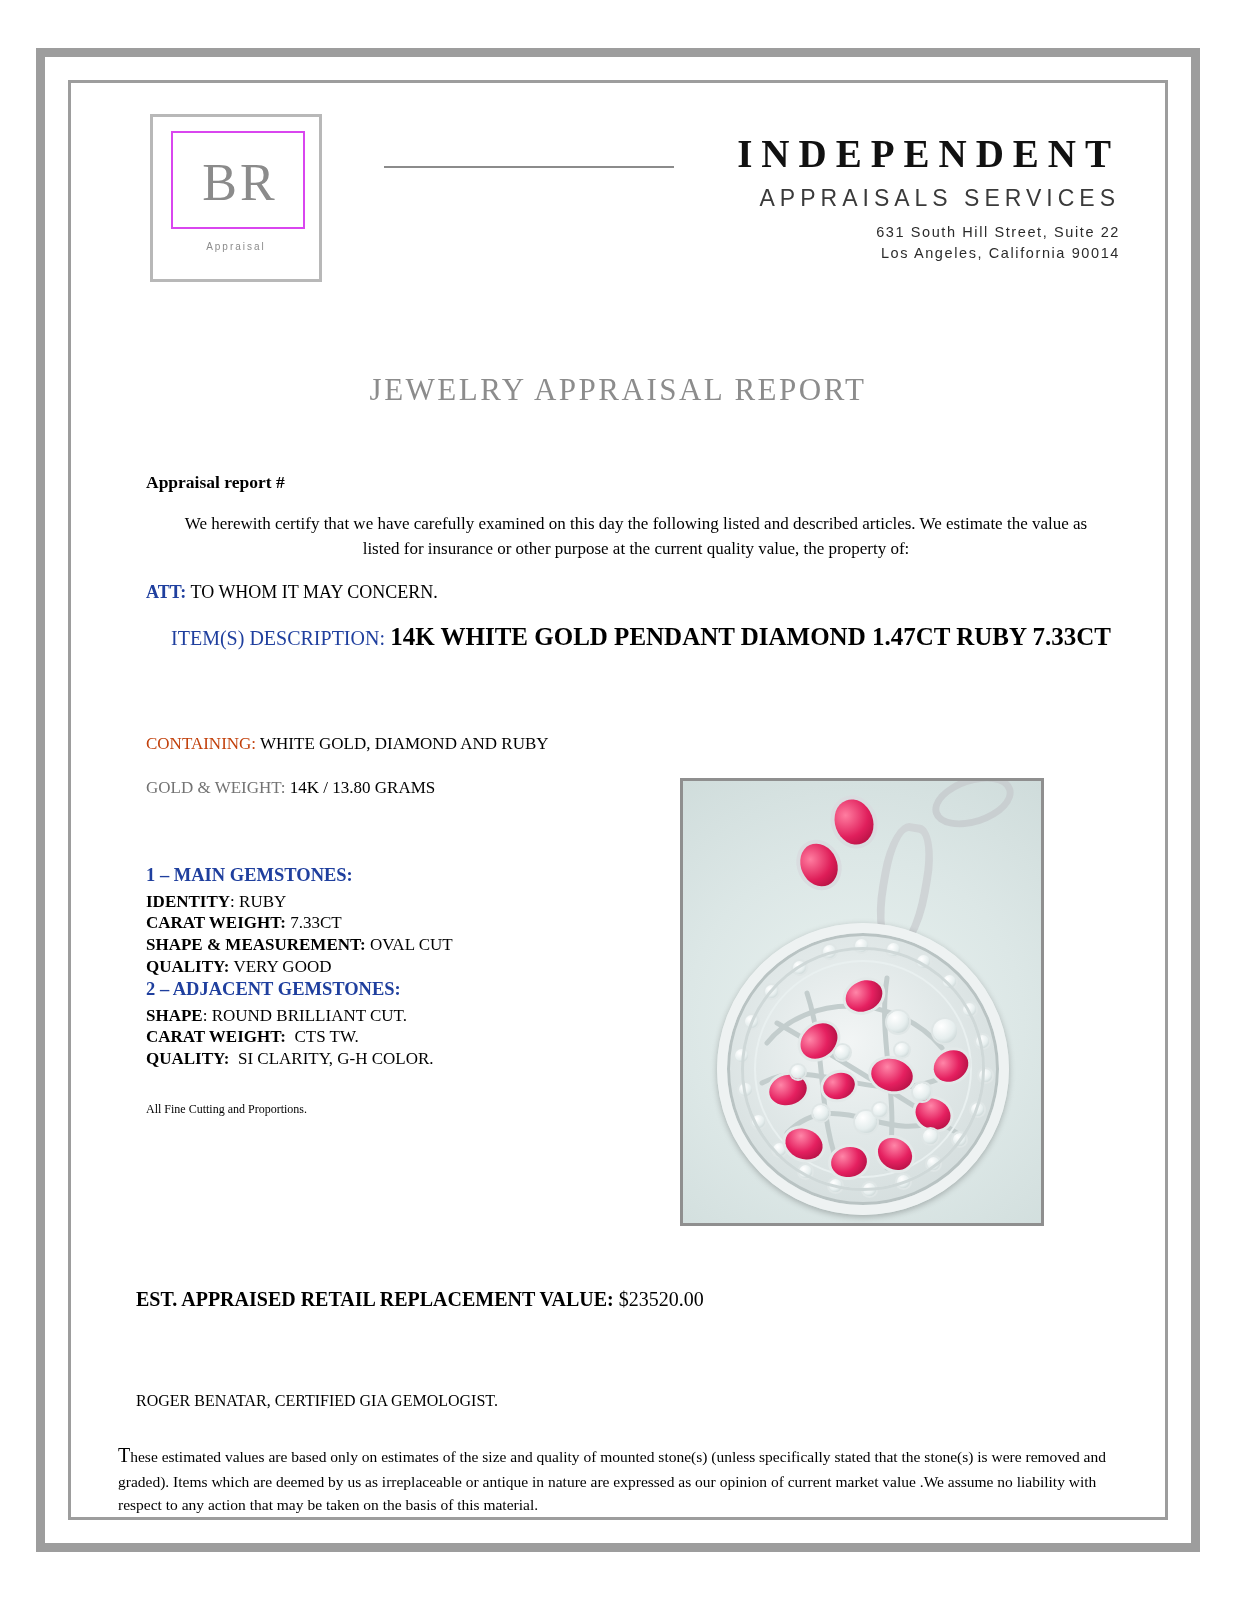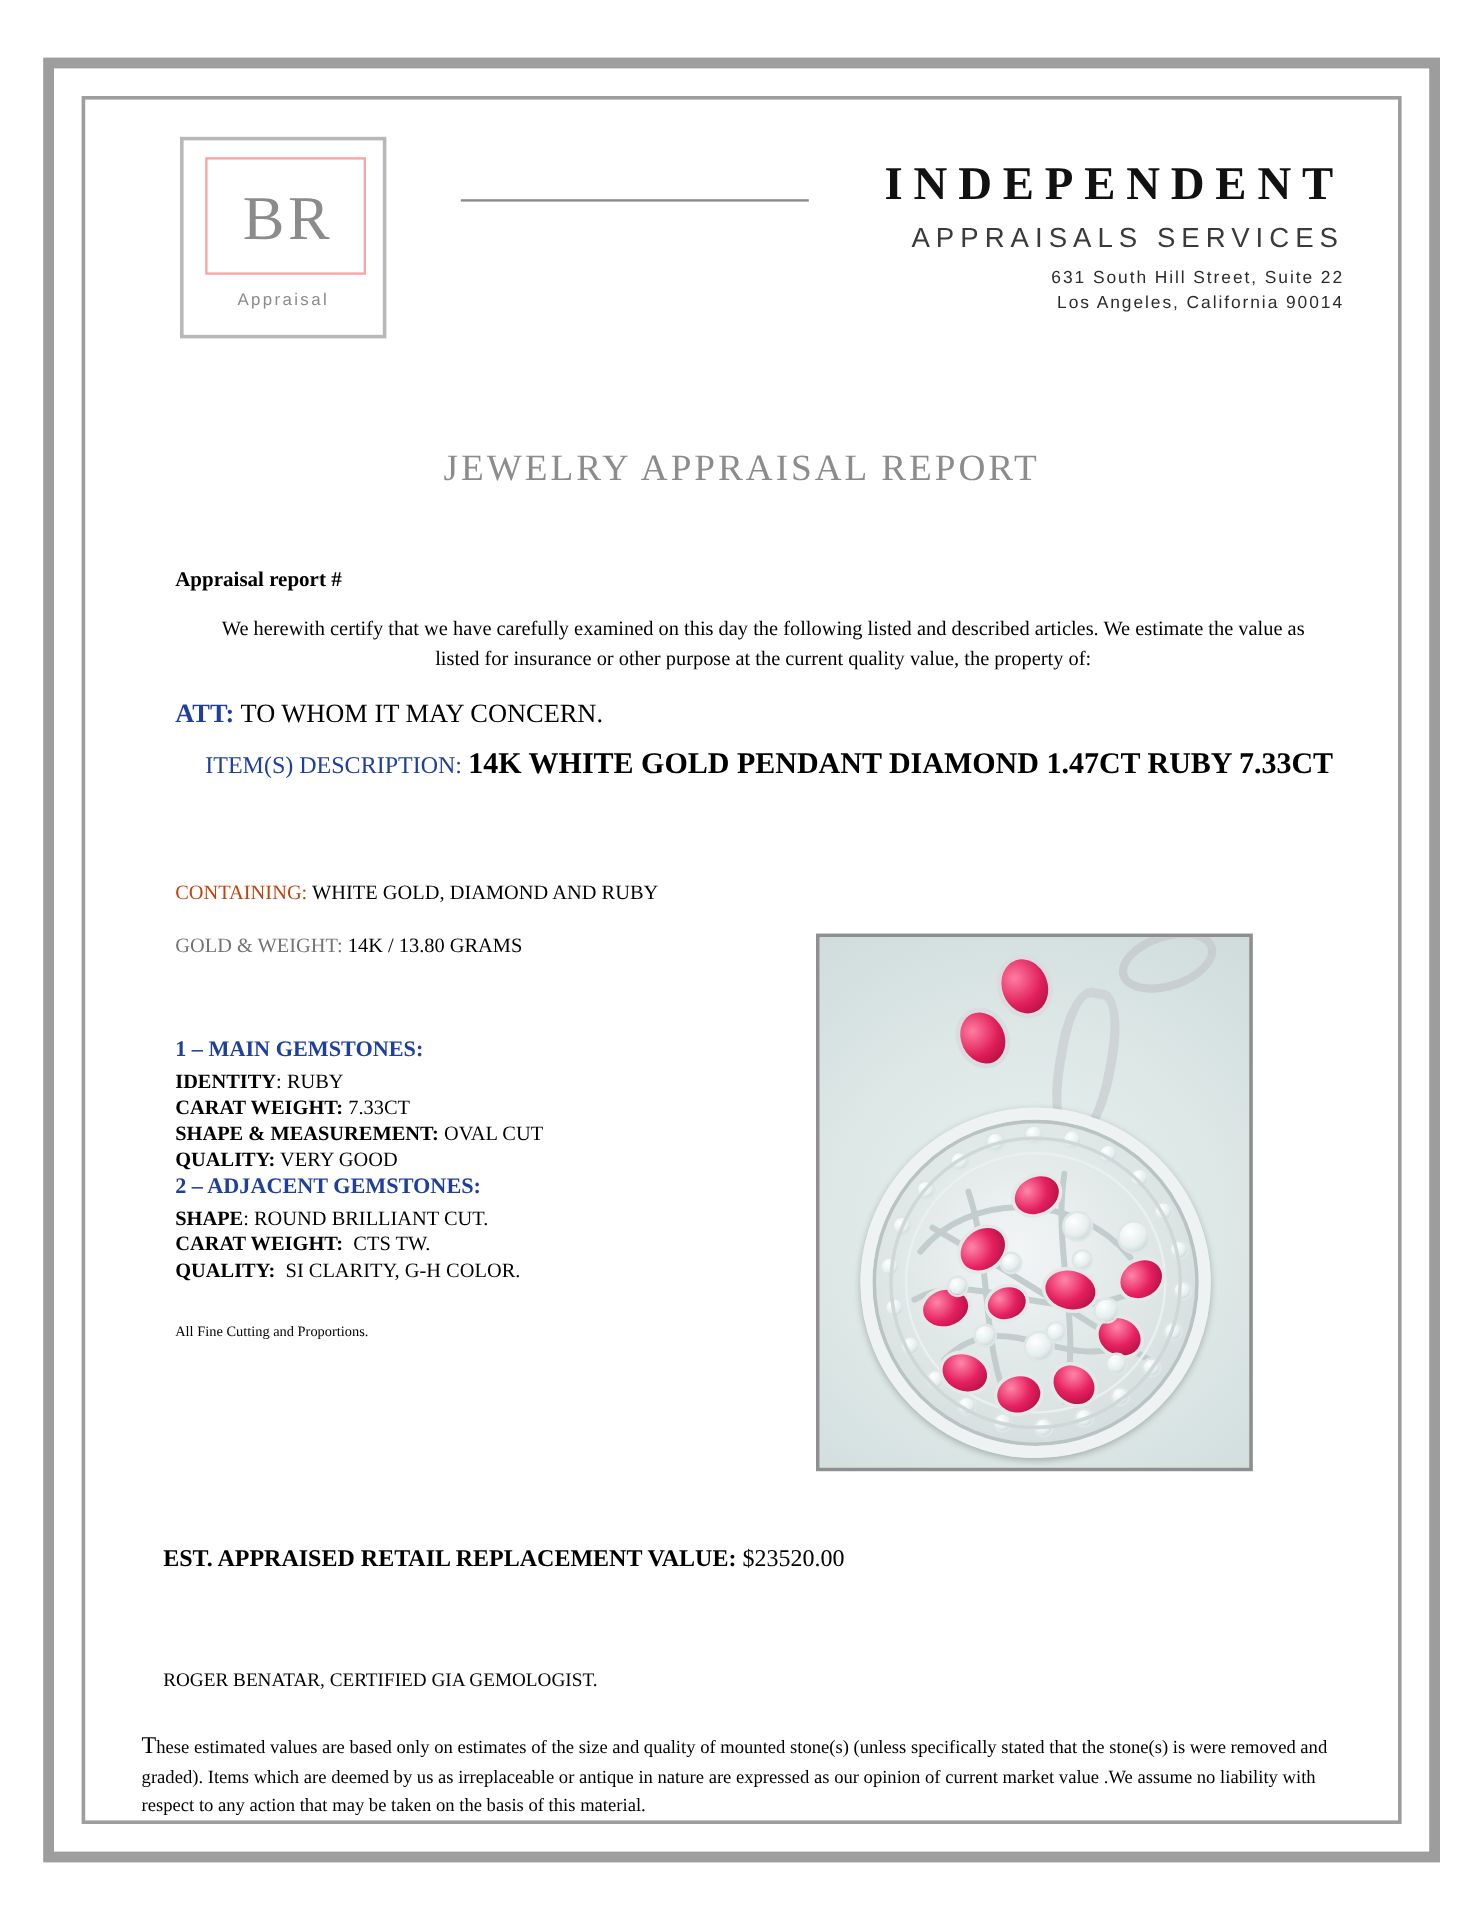--- a/index.html
+++ b/index.html
@@ -59,21 +59,21 @@
     width: 172px;
     height: 168px;
     border: 3px solid #b8b8b8;
     box-sizing: border-box;
   }
   .logo-inner {
     position: absolute;
     left: 18px; top: 14px;
     width: 134px;
     height: 98px;
-    border: 2px solid #fca5a5;
+    border: 2px solid #d946ef;
     box-sizing: border-box;
   }
   .logo-br {
     position: absolute;
     left: 0; top: 0;
     width: 134px;
     height: 98px;
     display: flex;
     align-items: center;
     justify-content: center;
@@ -81,21 +81,21 @@
     font-size: 52px;
     letter-spacing: 3px;
     color: #8b8b8b;
   }
   .logo-caption {
     position: absolute;
     left: 0; top: 124px;
     width: 166px;
     text-align: center;
     font-family: "Liberation Sans", sans-serif;
-    font-size: 14px;
+    font-size: 10px;
     letter-spacing: 2px;
     color: #8b8b8b;
   }
 
   .brand {
     position: absolute;
     left: 300px; top: 42px;
     width: 740px;
     text-align: right;
   }
@@ -154,21 +154,21 @@
     left: 56px; top: 420px;
     width: 1000px;
     text-align: center;
     font-size: 17px;
     line-height: 1.45;
   }
   .certify .l1 { display: block; }
   .att {
     position: absolute;
     left: 66px; top: 490px;
-    font-size: 22px;
+    font-size: 18px;
   }
   .att .lbl {
     color: #1f3f9e;
     font-weight: bold;
   }
   .att .val { color: #000; }
 
   .item-desc {
     position: absolute;
     left: 56px; top: 528px;

